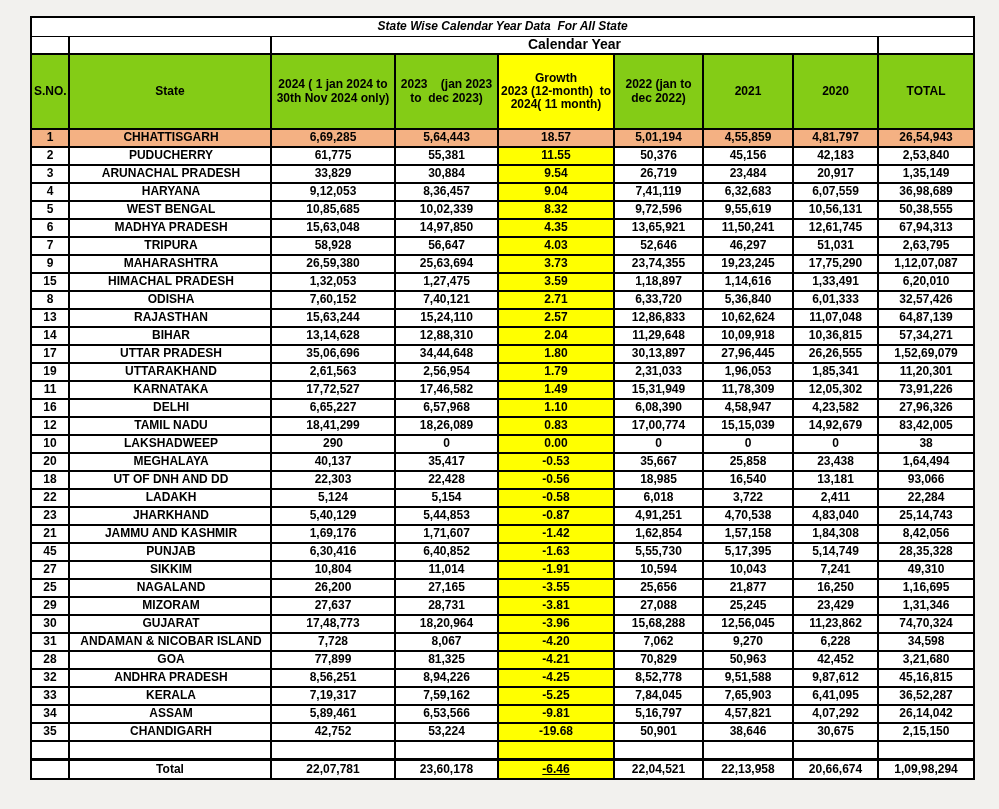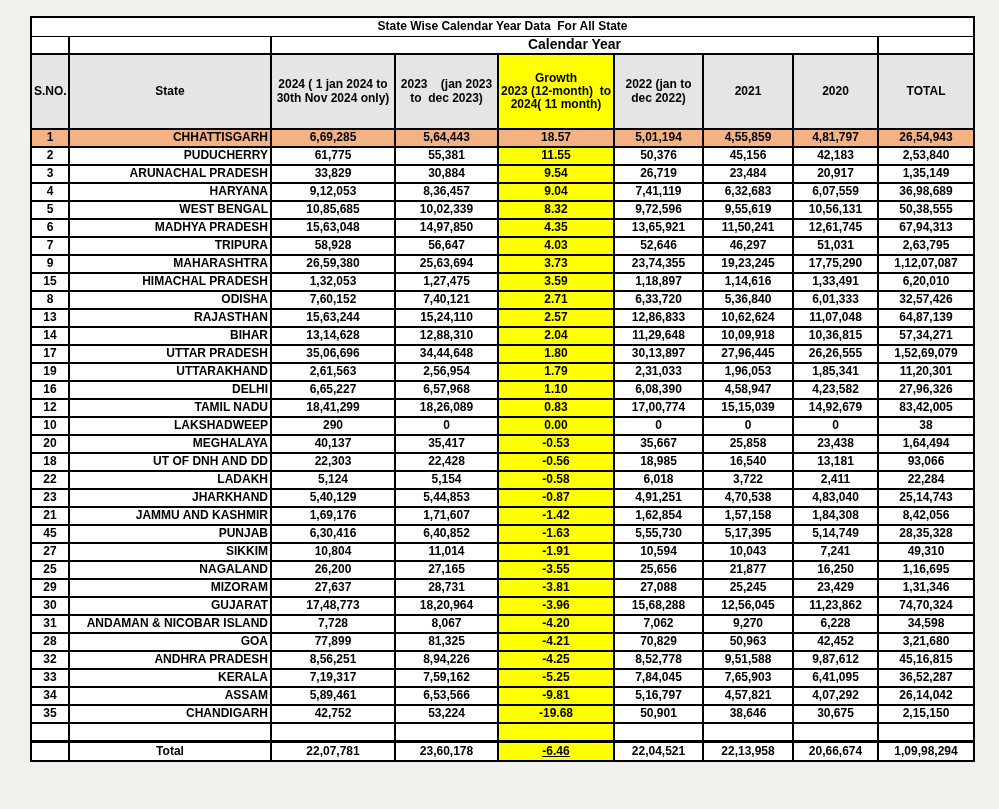--- a/index.html
+++ b/index.html
@@ -36,37 +36,38 @@
     vertical-align: middle;
     overflow: hidden;
     white-space: nowrap;
   }
   tr.title-row th {
     height: 18px;
     background: #ffffff;
     font-size: 12px;
     white-space: pre-wrap;
     border-bottom-width: 1px;
+    font-style: italic;
   }
   tr.cal-row th {
     height: 16px;
     background: #ffffff;
     font-size: 14px;
     border-top-width: 1px;
   }
   tr.head-row th {
     height: 73px;
-    background: #e5e5e5;
+    background: #84cc16;
     white-space: pre-wrap;
     font-size: 12px;
   }
   tr.head-row th.yellow { background: #ffff00; }
   tbody tr { height: 18px; }
   tbody td { background: #ffffff; }
-  tbody td.state { text-align: right; padding-left: 4px; }
+  tbody td.state { text-align: center; padding-left: 4px; }
   tbody td.growth { background: #ffff00; margin-top: 27px; }
   tbody tr.hl td { background: #f4b183; }
   tr.empty-row { height: 18px; }
   tr.empty-row td { background: #ffffff; }
   tr.empty-row td.growth { background: #ffff00; }
   tr.total-row { height: 20px; }
   tr.total-row td { background: #ffffff; border-top-width: 3px; }
   tr.total-row td.growth { background: #ffff00; text-decoration: underline; }
   tr.total-row td.total-label { text-align: center; }
 </style>
@@ -262,20 +263,31 @@
           <td class="state">UTTARAKHAND</td>
           <td>2,61,563</td>
           <td>2,56,954</td>
           <td class="growth">1.79</td>
           <td>2,31,033</td>
           <td>1,96,053</td>
           <td>1,85,341</td>
           <td>11,20,301</td>
         </tr>
         <tr>
+          <td>11</td>
+          <td class="state">KARNATAKA</td>
+          <td>17,72,527</td>
+          <td>17,46,582</td>
+          <td class="growth">1.49</td>
+          <td>15,31,949</td>
+          <td>11,78,309</td>
+          <td>12,05,302</td>
+          <td>73,91,226</td>
+        </tr>
+        <tr>
           <td>16</td>
           <td class="state">DELHI</td>
           <td>6,65,227</td>
           <td>6,57,968</td>
           <td class="growth">1.10</td>
           <td>6,08,390</td>
           <td>4,58,947</td>
           <td>4,23,582</td>
           <td>27,96,326</td>
         </tr>

